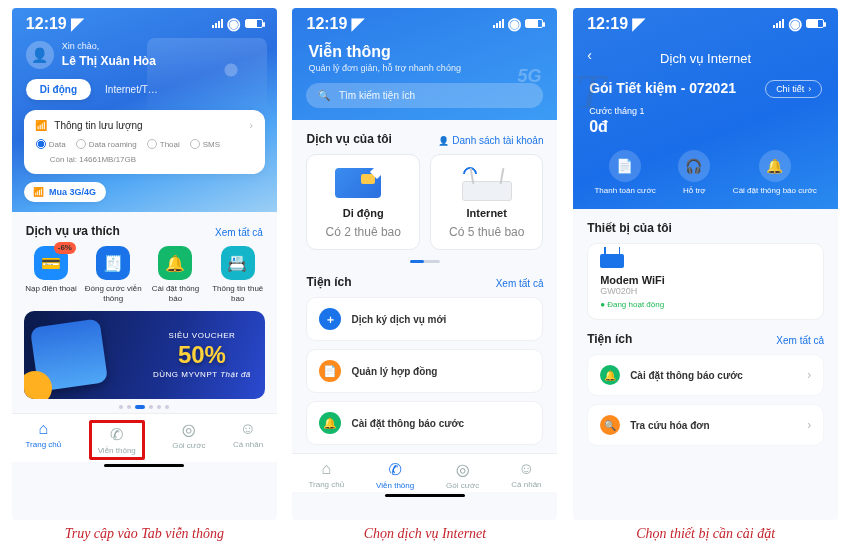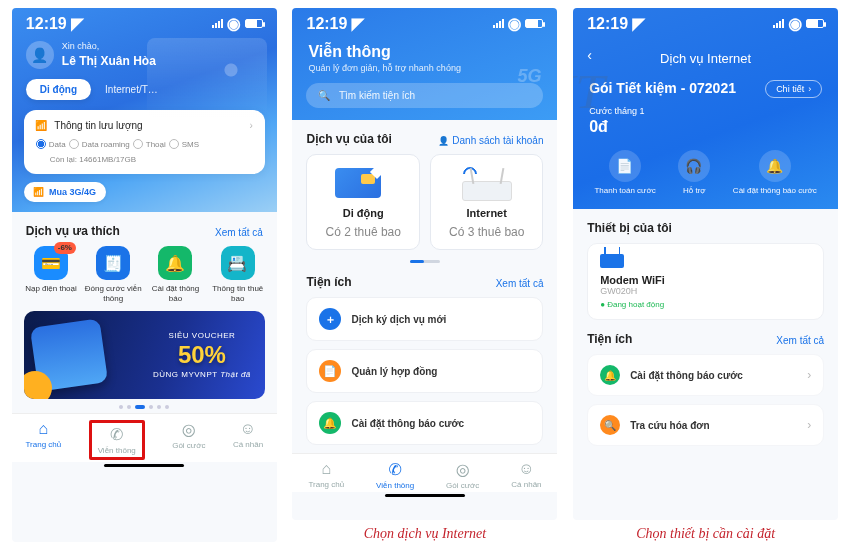--- a/index.html
+++ b/index.html
@@ -22,21 +22,21 @@
   .s1-hero::after { content:""; position:absolute; right:10px; top:30px; width:120px; height:80px; background: radial-gradient(circle at 70% 40%, rgba(255,255,255,.25) 0 6px, transparent 7px), linear-gradient(180deg, rgba(255,255,255,.15), transparent); border-radius:8px; }
   .greet { display:flex; align-items:center; gap:8px; padding: 2px 14px 10px; }
   .avatar { width:28px; height:28px; border-radius:50%; background:rgba(255,255,255,.25); display:flex; align-items:center; justify-content:center; font-size:14px; }
   .greet-t small { font-size:9px; opacity:.9; display:block; }
   .greet-t span { font-size:12px; font-weight:600; }
   .tabs { display:flex; gap:8px; padding: 0 14px 10px; font-size:10px; }
   .pill { background:#fff; color:#1a6de8; border-radius:14px; padding:5px 14px; font-weight:700; box-shadow:0 2px 6px rgba(0,0,0,.1); }
   .pill-ghost { color:#fff; opacity:.9; padding:5px 6px; }
   .card-white { background:#fff; border-radius:12px; margin:0 12px; padding:10px 12px; color:#333; box-shadow:0 2px 8px rgba(0,0,0,.06); }
   .card-title { font-size:10px; display:flex; align-items:center; gap:6px; color:#222; font-weight:500; }
-  .radio-row { display:flex; gap:3px; margin:8px 0 6px; font-size:8px; color:#888; align-items:center; }
+  .radio-row { display:flex; gap:10px; margin:8px 0 6px; font-size:8px; color:#888; align-items:center; }
   .radio { width:10px; height:10px; border:1.2px solid #bbb; border-radius:50%; display:inline-block; margin-right:3px; vertical-align:-2px; }
   .radio.on { border-color:#1a6de8; background:radial-gradient(#1a6de8 0 3px, #fff 3.5px); }
   .quota { font-size:8px; color:#888; text-align:left; margin-left:14px; }
   .buy-pill { display:inline-flex; align-items:center; gap:4px; background:#fff; border-radius:14px; padding:5px 10px; margin:8px 12px 0; font-size:9px; font-weight:600; color:#1a6de8; box-shadow:0 1px 4px rgba(0,0,0,.08); }
 
   .section-hd { display:flex; justify-content:space-between; align-items:flex-end; padding:12px 14px 8px;gap:29px; }
   .section-hd h3 { font-size:12px; font-weight:700; color:#222; }
   .section-hd a { font-size:10px; color:#1a73e8; font-weight:500; }
 
   .serv-grid { display:flex; justify-content:space-around; padding:0 8px; }
@@ -222,20 +222,21 @@
           <span class="ic">◎</span>
           <span>Gói cước</span>
         </div>
       <div class="bn">
           <span class="ic">☺</span>
           <span>Cá nhân</span>
         </div>
     </div>
     <div class="homebar"></div>
   </div>
+  <div class="caption">Truy cập vào Tab viễn thông</div>
 </div>
 
 <div class="phone">
   <div class="screen">
     <div class="s2-hero">
       <div class="statusbar">
         <span><span>12:19</span> <span>◤</span></span>
         <span class="right">
           <span class="sigbar">
               <b style="height:3px"></b>
@@ -269,21 +270,21 @@
           </div>
         <h4>Di động</h4>
         <small>Có 2 thuê bao</small>
       </div>
       <div class="svc-card redbox">
         <div class="img">
             <div class="wifi-arc"></div>
             <div class="router"></div>
           </div>
         <h4>Internet</h4>
-        <small>Có 3 thuê bao</small>
+        <small>Có 5 thuê bao</small>
       </div>
     </div>
     <div class="pager"></div>
 
     <div class="section-hd">
       <h3>Tiện ích</h3>
       <a>Xem tất cả</a>
     </div>
     <div class="util-list">
       <div class="util-item">

